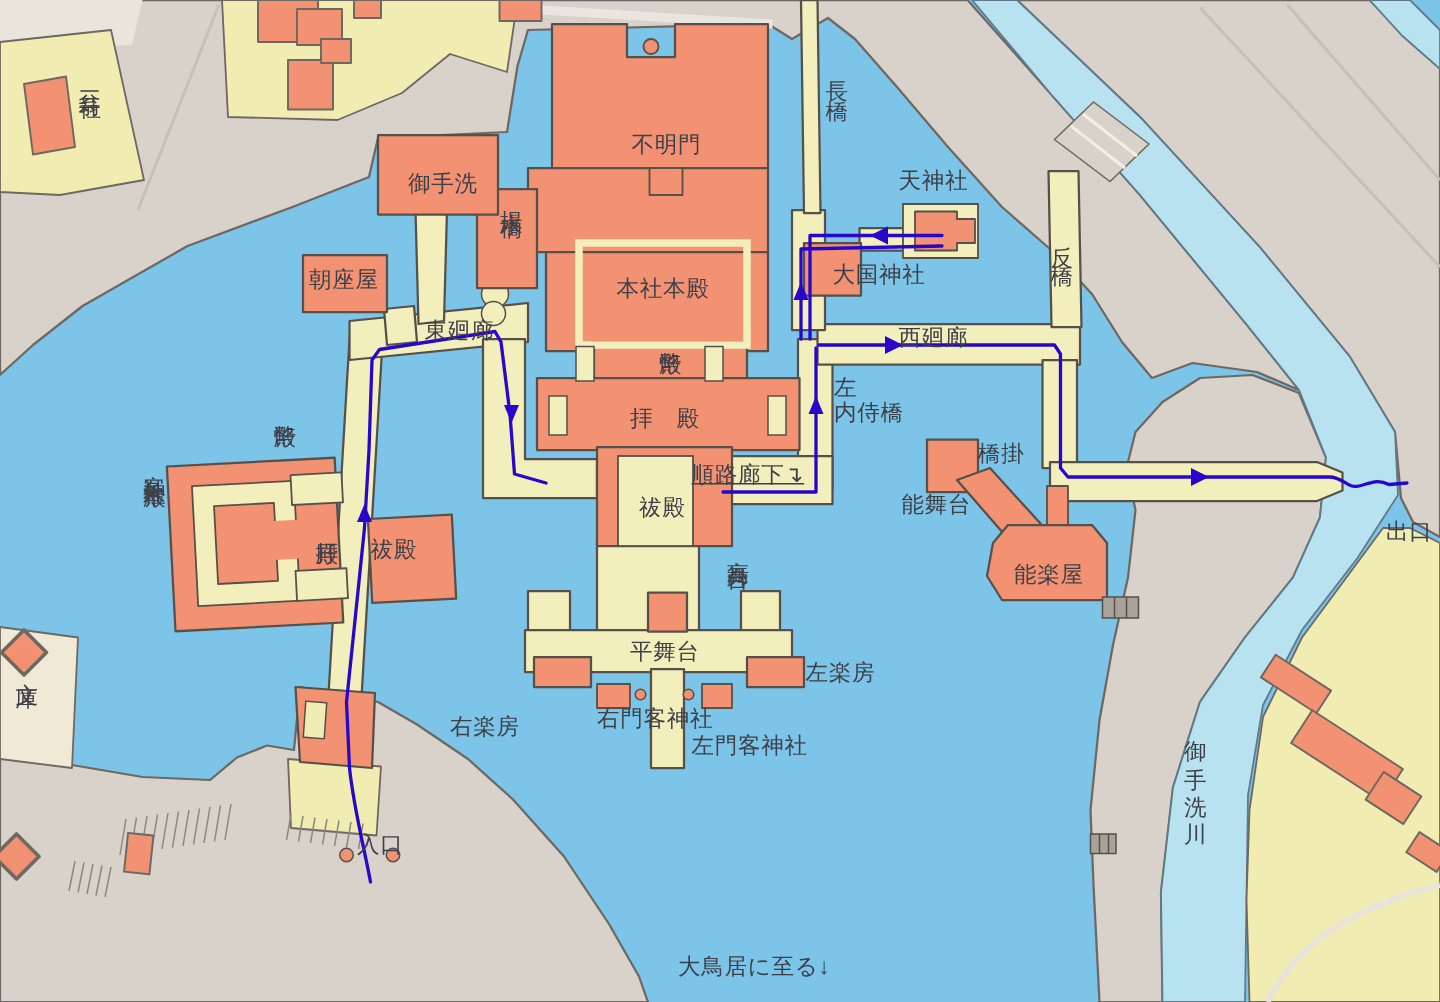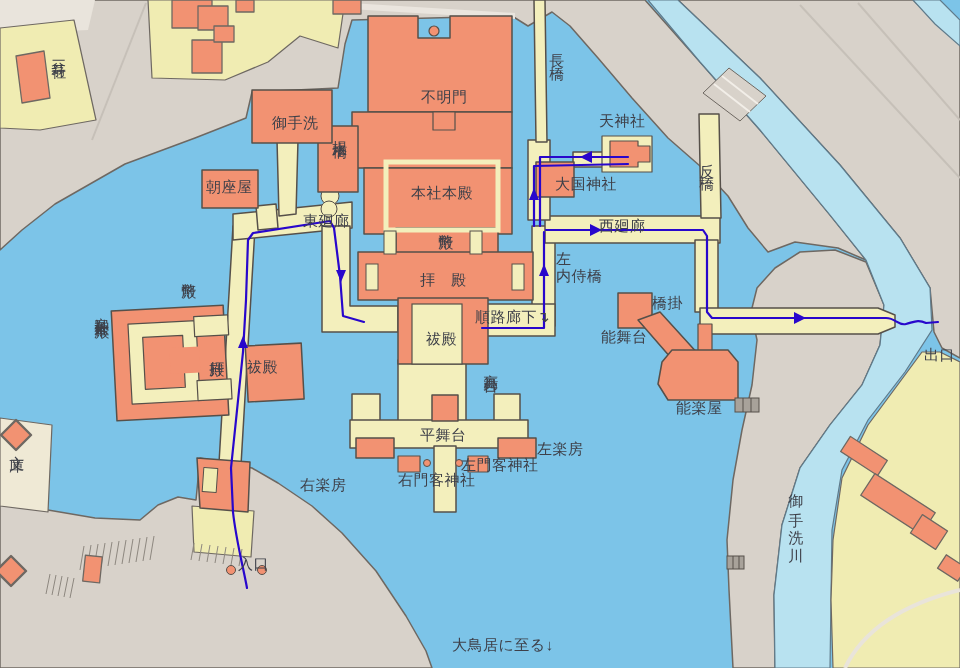--- a/index.html
+++ b/index.html
@@ -214,41 +214,41 @@
   <div id="labels">
       <div class="map-label v" style="left: 50px; top: 48px;">三翁社</div>
       <div class="map-label" style="left: 272px; top: 115px;">御手洗</div>
       <div class="map-label v" style="left: 331px; top: 128px;">揚水橋</div>
       <div class="map-label" style="left: 421px; top: 89px;">不明門</div>
       <div class="map-label v" style="left: 548px; top: 42px; letter-spacing: 12px;">長橋</div>
       <div class="map-label" style="left: 599px; top: 113px;">天神社</div>
       <div class="map-label" style="left: 543px; top: 176px; margin-left: 12px;">大国神社</div>
       <div class="map-label v" style="left: 698px; top: 152px; letter-spacing: 12px;">反橋</div>
       <div class="map-label" style="left: 206px; top: 179px;">朝座屋</div>
-      <div class="map-label" style="left: 283px; top: 213px; margin-left: 20px;">東廻廊</div>
+      <div class="map-label" style="left: 283px; top: 213px;">東廻廊</div>
       <div class="map-label" style="left: 411px; top: 185px;">本社本殿</div>
       <div class="map-label v" style="left: 437px; top: 222px;">幣殿</div>
       <div class="map-label" style="left: 599px; top: 218px;">西廻廊</div>
       <div class="map-label" style="left: 420px; top: 272px;">拝　殿</div>
       <div class="map-label" style="left: 556px; top: 251px;">左
 内侍橋</div>
       <div class="map-label v" style="left: 180px; top: 271px;">幣殿</div>
       <div class="map-label v" style="left: 93px; top: 305px;">客神社本殿</div>
       <div class="map-label v" style="left: 208px; top: 349px;">拝殿</div>
       <div class="map-label" style="left: 247px; top: 359px;">祓殿</div>
       <div class="map-label" style="left: 426px; top: 331px;">祓殿</div>
-      <div class="map-label" style="left: 475px; top: 309px;">順路廊下↴</div>
+      <div class="map-label" style="left: 461px; top: 309px; text-decoration: underline;">順路廊下↴</div>
       <div class="map-label" style="left: 652px; top: 295px;">橋掛</div>
       <div class="map-label" style="left: 601px; top: 329px;">能舞台</div>
-      <div class="map-label" style="left: 676px; top: 400px; font-family: Liberation Serif, serif;">能楽屋</div>
+      <div class="map-label" style="left: 676px; top: 376px; font-family: Liberation Serif, serif;">能楽屋</div>
       <div class="map-label" style="left: 924px; top: 335px; margin-top: 12px;">出口</div>
       <div class="map-label v" style="left: 482px; top: 362px;">高舞台</div>
       <div class="map-label v" style="left: 8px; top: 443px;">文庫</div>
       <div class="map-label" style="left: 300px; top: 441px; margin-top: 36px;">右楽房</div>
       <div class="map-label" style="left: 420px; top: 427px;">平舞台</div>
       <div class="map-label" style="left: 537px; top: 441px;">左楽房</div>
       <div class="map-label" style="left: 352px; top: 472px; margin-left: 46px;">右門客神社</div>
-      <div class="map-label" style="left: 461px; top: 457px;">左門客神社</div>
+      <div class="map-label" style="left: 461px; top: 490px;">左門客神社</div>
       <div class="map-label v" style="left: 787px; top: 482px; letter-spacing: 18px;">御手洗川</div>
       <div class="map-label" style="left: 238px; top: 556px;">入口</div>
       <div class="map-label" style="left: 452px; top: 637px;">大鳥居に至る↓</div>
     </div>
 </div>
 
 </body></html>

